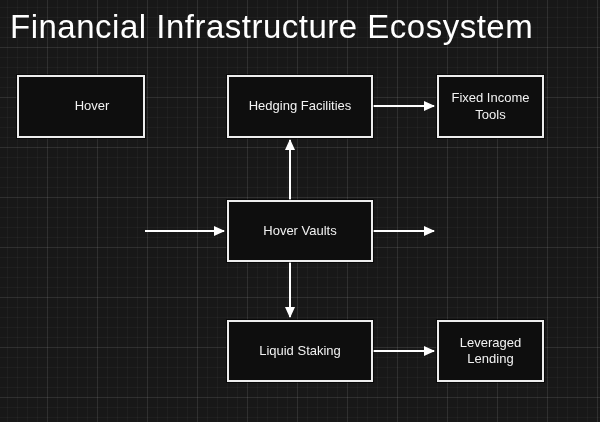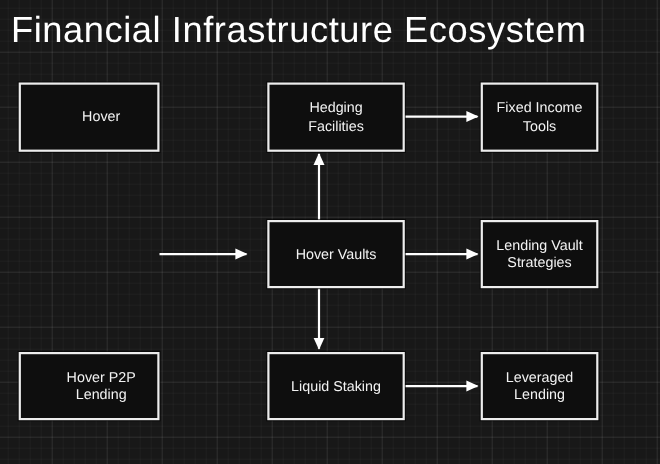--- a/index.html
+++ b/index.html
@@ -37,21 +37,21 @@
     display:flex;
     align-items:center;
     justify-content:center;
     text-align:center;
     padding:4px 10px;
     box-shadow:0 0 0 1px rgba(0,0,0,0.6);
     cursor:pointer;
   }
   
   .c1{left:17px;width:128px;padding-left:32px;}
-  .c2{left:243px;width:125px;}
+  .c2{left:227px;width:146px;}
   .c3{left:437px;width:107px;}
   .r1{top:75px;height:63px;}
   .r2{top:200px;height:62px;}
   .r3{top:320px;height:62px;}
   svg.edges{
     position:absolute;left:0;top:0;
     width:600px;height:422px;
     pointer-events:none;
   }
   svg.edges line{stroke:#ffffff;stroke-width:2;}
@@ -83,27 +83,21 @@
   <div class="node c2 r1">
       <span>Hedging Facilities</span>
     </div>
   <div class="node c3 r1">
       <span>Fixed Income Tools</span>
     </div>
 
   <div class="node c2 r2">
       <span>Hover Vaults</span>
     </div>
-  <div class="node c3 r2">
-      <span>Lending Vault Strategies</span>
-    </div>
 
-  <div class="node c1 r3">
-      <span>Hover P2P Lending</span>
-    </div>
   <div class="node c2 r3">
       <span>Liquid Staking</span>
     </div>
   <div class="node c3 r3">
       <span>Leveraged Lending</span>
     </div>
 
 </div>
 
 </body></html>

